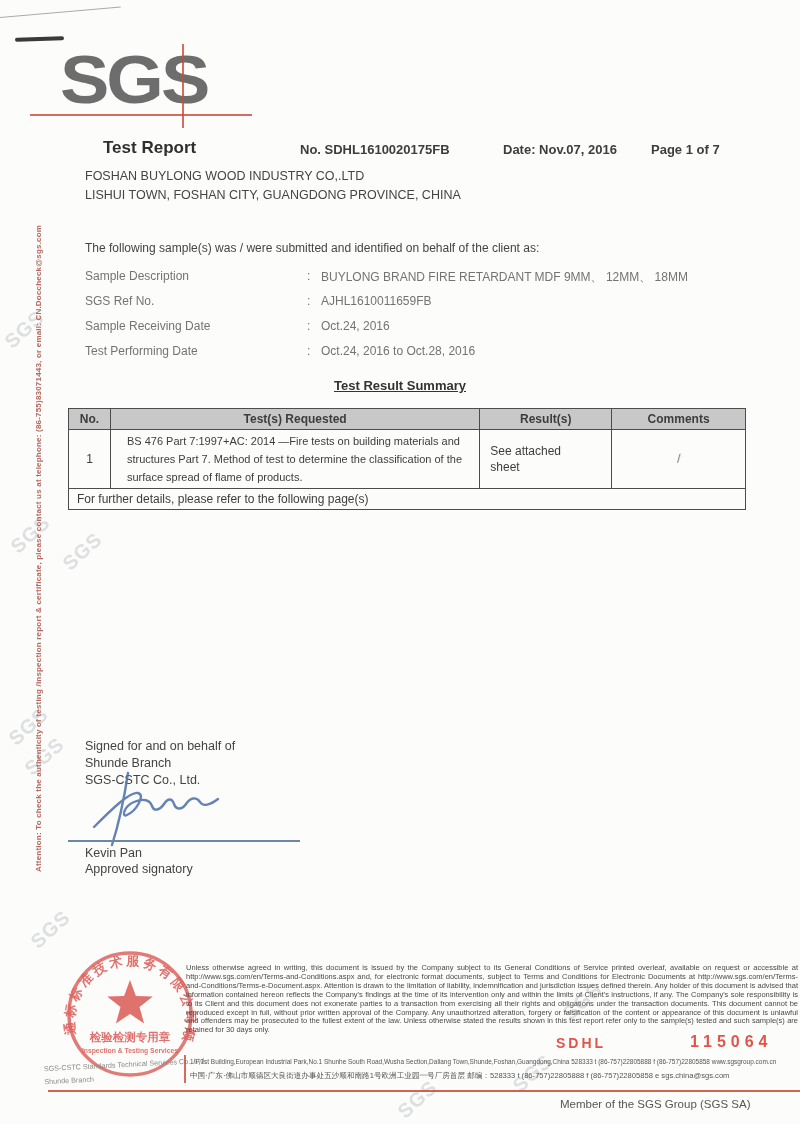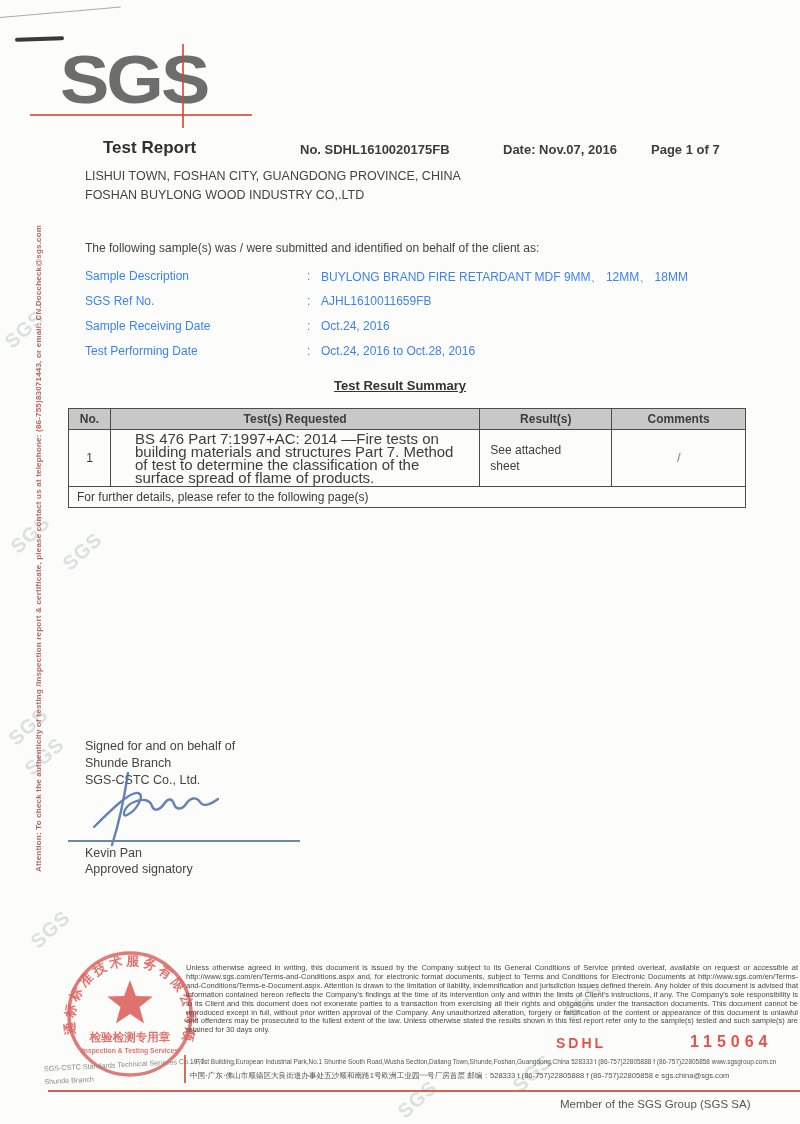--- a/index.html
+++ b/index.html
@@ -25,34 +25,34 @@
   .crop-h { position:absolute; left:30px; top:114px; width:222px; height:2px; background:rgba(204,72,52,0.8); }
   .title-row { position:absolute; top:140px; left:0; width:800px; font-weight:bold; }
   .report-title { position:absolute; left:103px; top:-2px; font-size:17px; color:#2f2f2f; }
   .report-no { position:absolute; left:300px; top:2px; font-size:13px; }
   .report-date { position:absolute; left:503px; top:2px; font-size:13px; }
   .report-page { position:absolute; left:651px; top:2px; font-size:13px; }
   .client { position:absolute; left:85px; top:167px; font-size:12.5px; line-height:19px; color:#444; }
   
   .intro { position:absolute; left:85px; top:241px; font-size:12px; color:#444; }
   .fields { position:absolute; left:85px; top:265px; width:660px; }
-  .field-row { position:relative; height:25px; font-size:12px; color:#3b82f6;text-align:right; }
+  .field-row { position:relative; height:25px; font-size:12px; color:#737373;text-align:right; }
   .field-label { position:absolute; left:0; top:4px; }
   .field-colon { position:absolute; left:222px; top:4px; }
   .field-value { position:absolute; left:236px; top:4px; }
   
   .summary-heading { position:absolute; left:0; top:378px; width:800px; text-align:center;
     font-size:13px; font-weight:bold; text-decoration:underline; color:#333; }
   .summary-table { position:absolute; left:68px; top:408px; width:678px;
     border-collapse:collapse; font-size:12px; color:#3d3d3d; }
   .summary-table th, .summary-table td { border:1.5px solid #4c4c4c; }
   .summary-table th { background:#c8c8c8; font-weight:bold; padding:3px 4px; font-size:12px;text-align:center; }
   .col-no { width:42px; } .col-test { width:370px; } .col-result { width:132px; } .col-comments { width:134px; }
   td.cell-no { text-align:center; }
-  td.cell-test { padding:2px 24px; font-size:15px; line-height:13px; }
+  td.cell-test { padding:2px 16px; font-size:11px; line-height:18px; }
   td.cell-result { text-align:left; font-size:12px; line-height:16px; padding:2px 10px; }
   td.cell-comments { text-align:center; color:#8a8a8a;
     text-shadow:1px -1px 0 rgba(235,150,160,0.45); }
   td.cell-further { padding:3px 8px; font-size:12px; }
   
   .sig-block { position:absolute; left:85px; top:706px; font-size:12.5px; line-height:17px; color:#444;margin-top:32px; }
   .sig-svg { position:absolute; left:70px; top:765px; }
   .sig-line { position:absolute; left:68px; top:840px; width:232px; height:2px; background:#6b87a3; }
   .sig-name { position:absolute; left:85px; top:846px; font-size:12.5px; color:#444; }
   .sig-title { position:absolute; left:85px; top:862px; font-size:12.5px; color:#444; }
@@ -101,22 +101,22 @@
   <div class="crop-h"></div>
 
   <div class="title-row">
     <span class="report-title">Test Report</span>
     <span class="report-no">No. SDHL1610020175FB</span>
     <span class="report-date">Date: Nov.07, 2016</span>
     <span class="report-page">Page 1 of 7</span>
   </div>
 
   <div class="client">
+    <div>FOSHAN BUYLONG WOOD INDUSTRY CO,.LTD</div>
     <div>LISHUI TOWN, FOSHAN CITY, GUANGDONG PROVINCE, CHINA</div>
-    <div>FOSHAN BUYLONG WOOD INDUSTRY CO,.LTD</div>
   </div>
 
   <div class="intro">The following sample(s) was / were submitted and identified on behalf of the client as:</div>
 
   <div class="fields">
     <div class="field-row">
       <span class="field-label">Sample Description</span>
       <span class="field-colon">:</span>
       <span class="field-value">BUYLONG BRAND FIRE RETARDANT MDF 9MM、 12MM、 18MM</span>
     </div>

